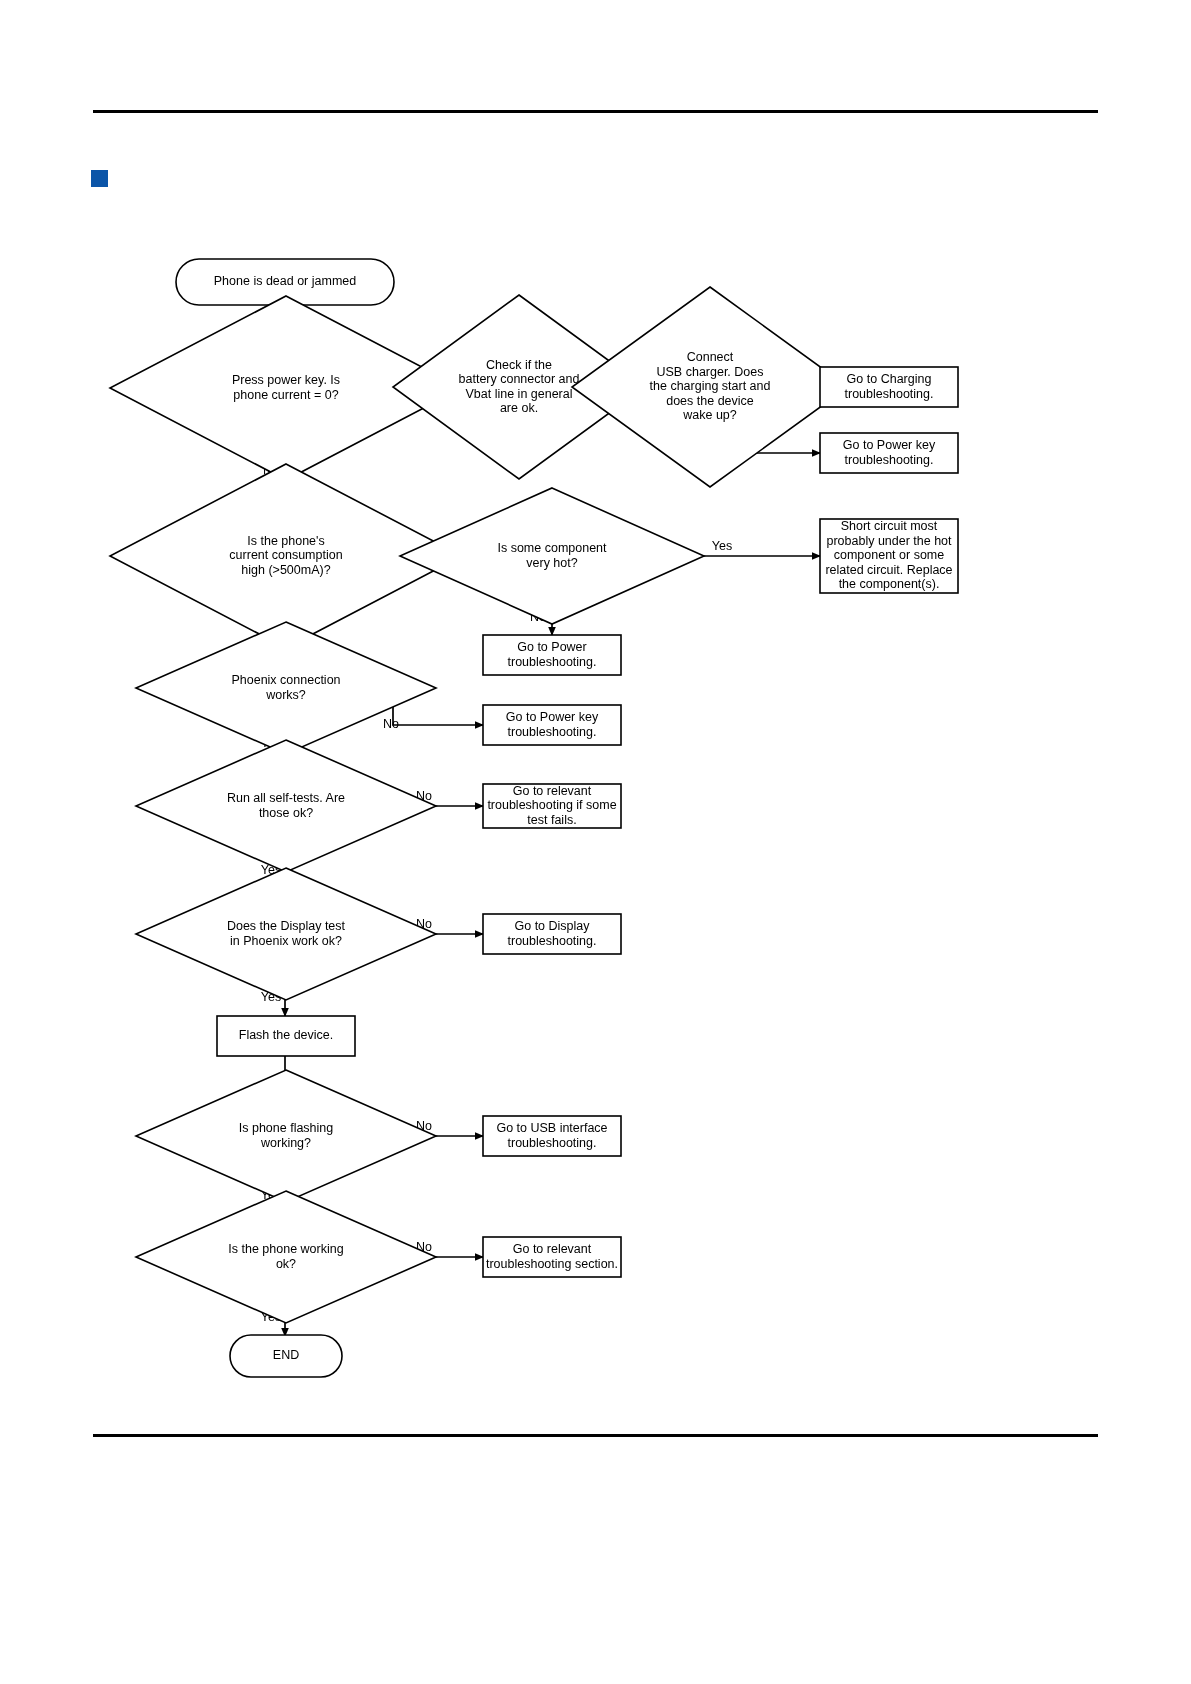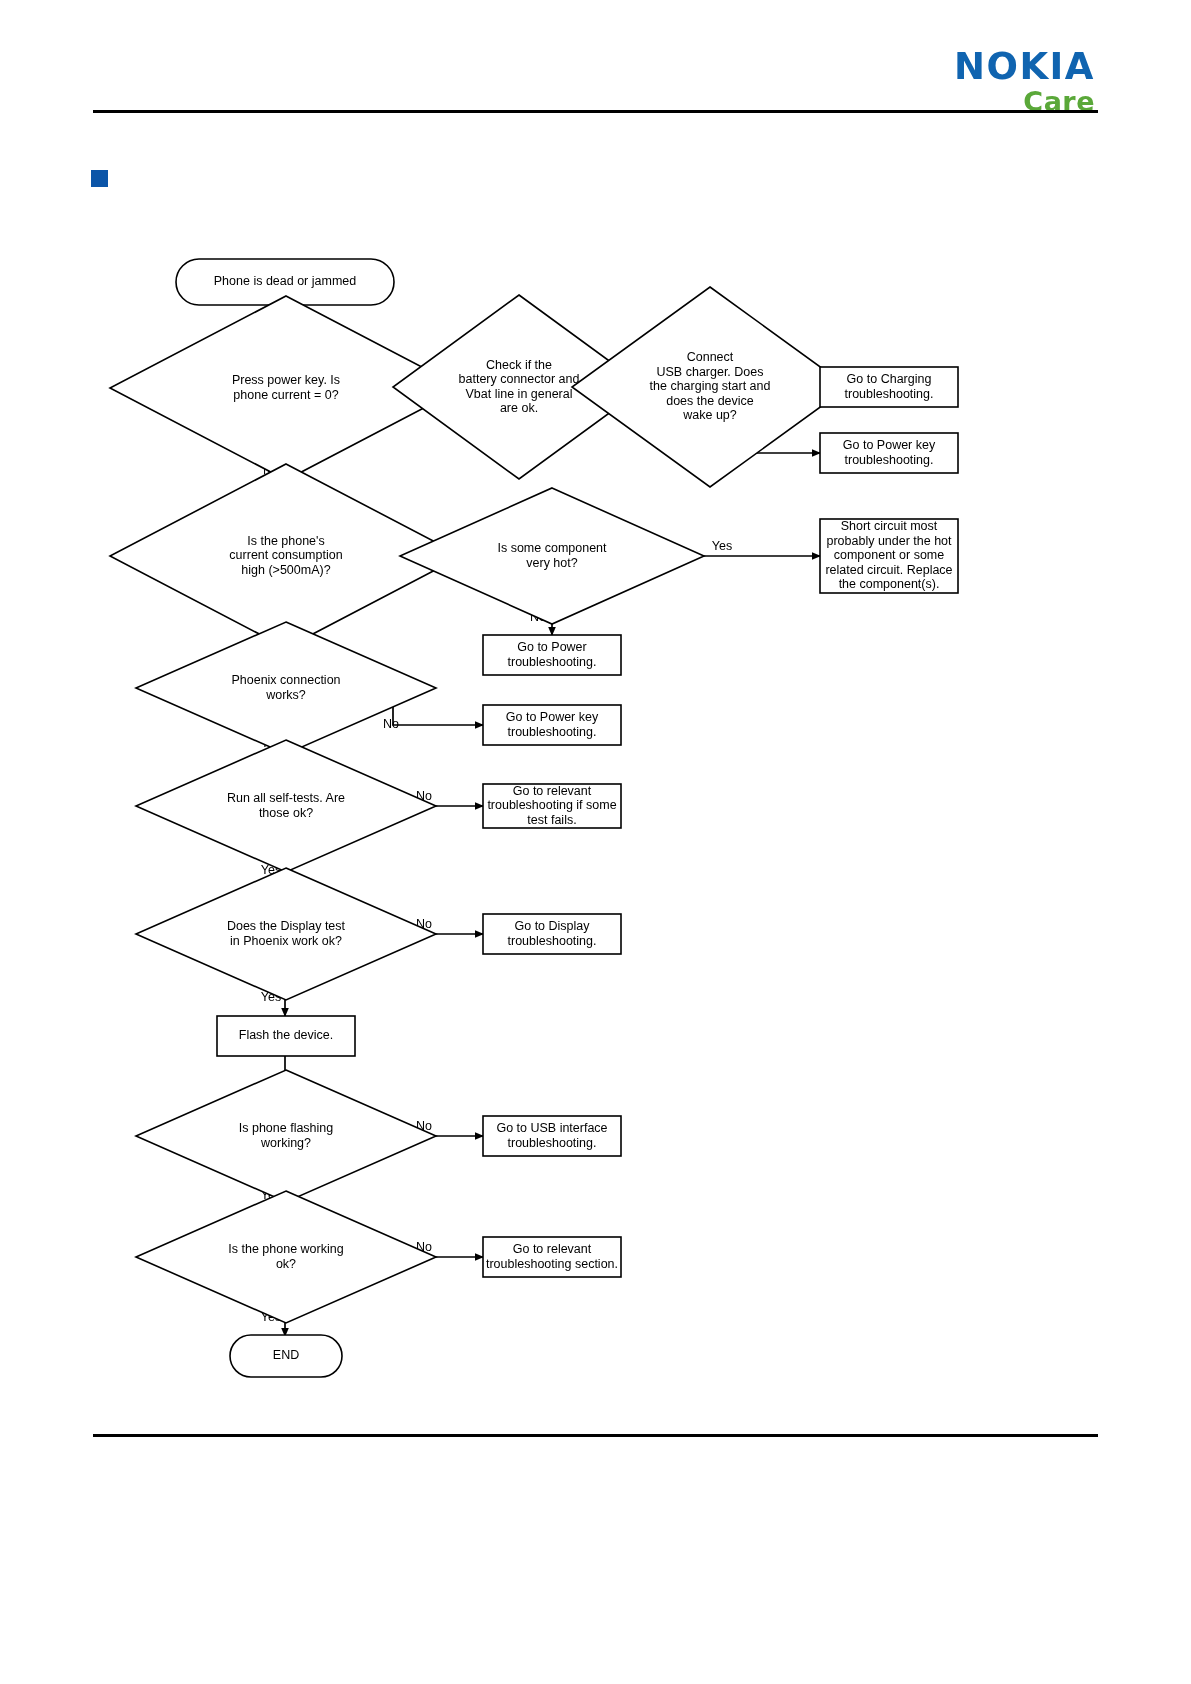--- a/index.html
+++ b/index.html
@@ -102,24 +102,20 @@
   }
   svg.flow text.edge-label {
     font-size: 12.5px;
   }
 </style>
 </head>
 <body>
 
 <div class="page">
 
-  <div class="brand">
-    <span class="brand-nokia" style="color: rgb(16, 100, 176);">NOKIA</span>
-    <span class="brand-care" style="color: rgb(90, 168, 57);">Care</span>
-  </div>
 
   <div class="rule-top"></div>
   <div class="section-bullet" style="background: rgb(11, 85, 168);"></div>
 
   <div class="chart-wrap">
     <svg class="flow" viewBox="0 0 1191 1684">
       <defs>
         <marker id="arrowhead" markerWidth="9" markerHeight="9" refX="8" refY="4.5" orient="auto" markerUnits="userSpaceOnUse">
           <path d="M0,0.7 L9,4.5 L0,8.3 z" fill="#000000"></path>
         </marker>

